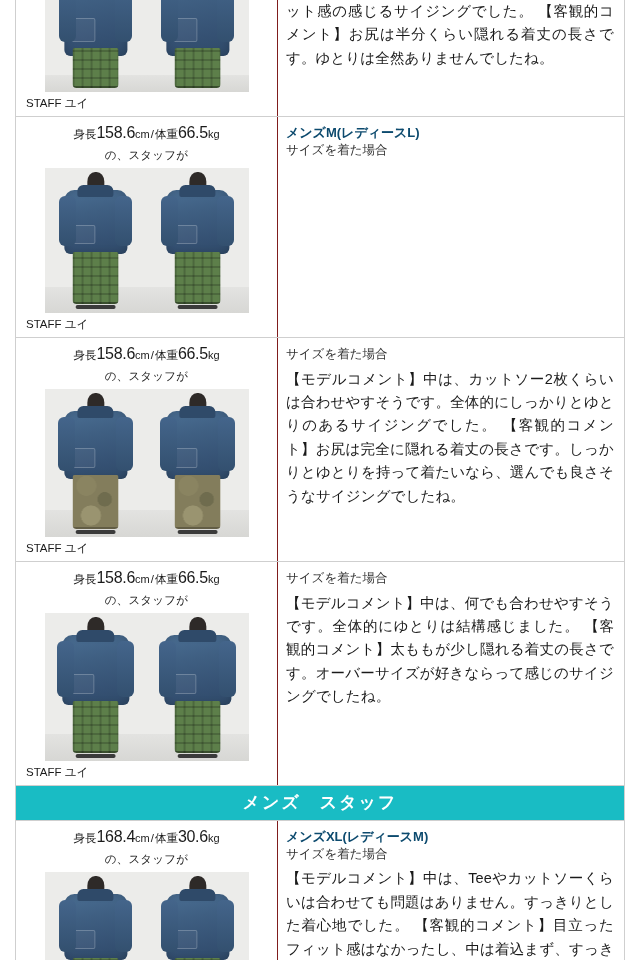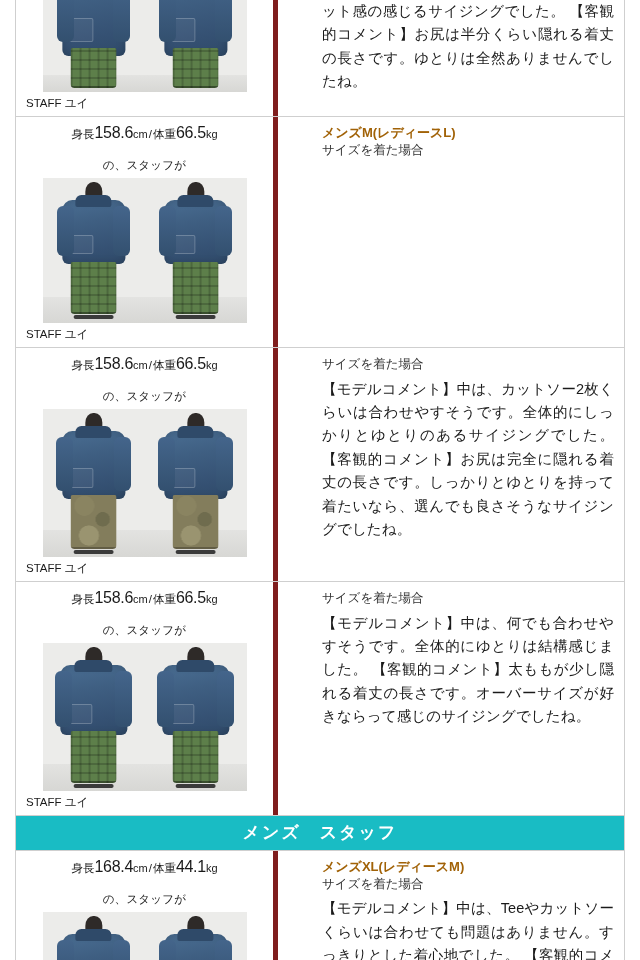--- a/index.html
+++ b/index.html
@@ -24,27 +24,26 @@
   .row {
     display: flex;
     border-bottom: 1px solid #cfcfcf;
     background: #fff;
   }
   .row.first { border-top: none; }
   .col-left {
     width: 262px;
     flex: 0 0 262px;
     padding: 6px 8px 4px 8px;
-    border-right: 5px solid #7f1d1d;
+    border-right: 1px solid #7f1d1d;
     position: relative;
   }
   .col-right {
     flex: 1 1 auto;
     padding: 8px 10px 10px 8px;
-    margin-left: 36px;
   }
 
   
   .spec {
     text-align: center;
     font-size: 13px;
     color: #1a1a1a;
     line-height: 1.25;
     white-space: nowrap;
   }
@@ -53,21 +52,21 @@
     font-size: 16px;
     font-weight: normal;
     letter-spacing: -0.3px;
   }
   .spec .unit { font-size: 11px; }
   .spec .sep { font-size: 11.5px; padding: 0 1px; }
   .spec-under {
     text-align: center;
     font-size: 11.5px;
     color: #1a1a1a;
-    margin-top: 15px;
+    margin-top: 5px;
     letter-spacing: 0.2px;
   }
 
   
   .photo {
     width: 204px;
     margin: 5px auto 2px auto;
     display: flex;
     overflow: hidden;
     position: relative;
@@ -157,21 +156,21 @@
   .staff-caption {
     font-size: 11.5px;
     color: #1a1a1a;
     padding: 2px 0 1px 2px;
   }
 
   
   .size-title {
     font-size: 13px;
     font-weight: bold;
-    color: #a16207;
+    color: #0c4a6e;
     line-height: 1.3;
   }
   .size-sub {
     font-size: 12.5px;
     color: #333;
     margin-bottom: 4px;
     line-height: 1.4;
   }
   .comment {
     font-size: 14.5px;
@@ -349,21 +348,21 @@
       </div>
     </div>
   </div>
 
   <div class="banner">メンズ　スタッフ</div>
 
   <div class="table">
     <div class="row" style="border-bottom:none;">
       <div class="col-left">
         <div class="spec">
-          <span class="lbl">身長</span><span class="num">168.4</span><span class="unit">cm</span><span class="sep">/</span><span class="lbl">体重</span><span class="num">44.1</span><span class="unit">kg</span>
+          <span class="lbl">身長</span><span class="num">168.4</span><span class="unit">cm</span><span class="sep">/</span><span class="lbl">体重</span><span class="num">30.6</span><span class="unit">kg</span>
         </div>
         <div class="spec-under">の、スタッフが</div>
         <div class="photo" style="height:112px;">
           <div class="half">
             <div class="ph-bg"></div>
             <div class="head" style="top:4px;"></div>
             <div class="jacket" style="top:22px; height:66px;"></div>
             <div class="sleeve-l" style="left:14%; top:28px; height:52px;"></div>
             <div class="sleeve-r" style="right:14%; top:28px; height:52px;"></div>
             <div class="pants green gapped" style="top:86px; height:30px;"></div>

